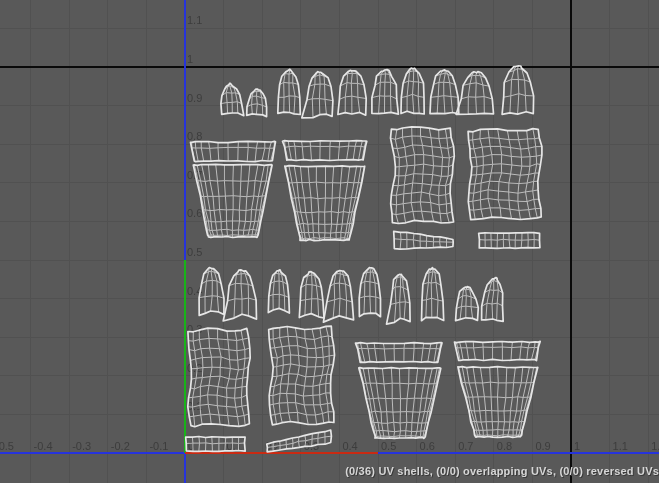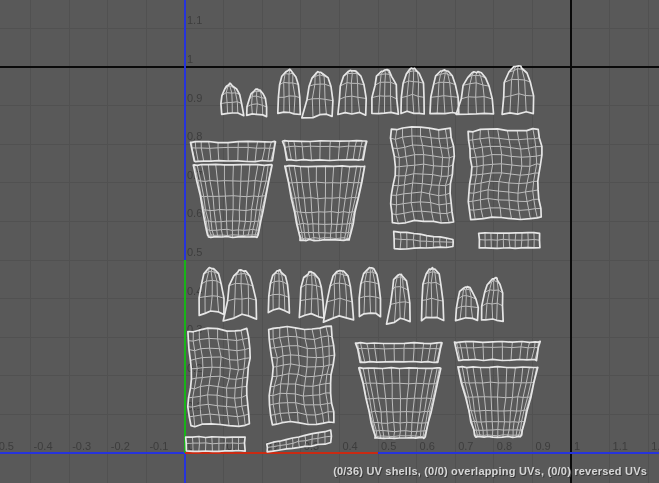--- a/index.html
+++ b/index.html
@@ -1,19 +1,19 @@
 <!DOCTYPE html>
 <html><head>
 <meta charset="utf-8">
 <style>
   html,body{margin:0;padding:0;}
   body{width:659px;height:483px;overflow:hidden;background:#595959;}
   .uv-editor{position:relative;width:659px;height:483px;font-family:"Liberation Sans",sans-serif;}
   #uv-canvas{position:absolute;left:0;top:0;display:block;}
-  .status-bar{position:absolute;right:12px;bottom:4px;pointer-events:none;}
+  .status-bar{position:absolute;right:0;bottom:4px;pointer-events:none;}
   .status-text{font-size:11px;font-weight:bold;letter-spacing:0.2px;text-shadow:1px 1px 0 #3a3a3a;}
 </style>
 </head>
 <body style="background: rgb(89, 89, 89);">
 
 <div class="uv-editor">
   <svg id="uv-canvas" width="659" height="483" viewBox="0 0 659 483">
       <rect x="0" y="0" width="659" height="483" fill="#595959"></rect>
       <g stroke="#515151" stroke-width="1" shape-rendering="crispEdges">
         <line x1="30.599999999999994" y1="0" x2="30.599999999999994" y2="483"></line>

